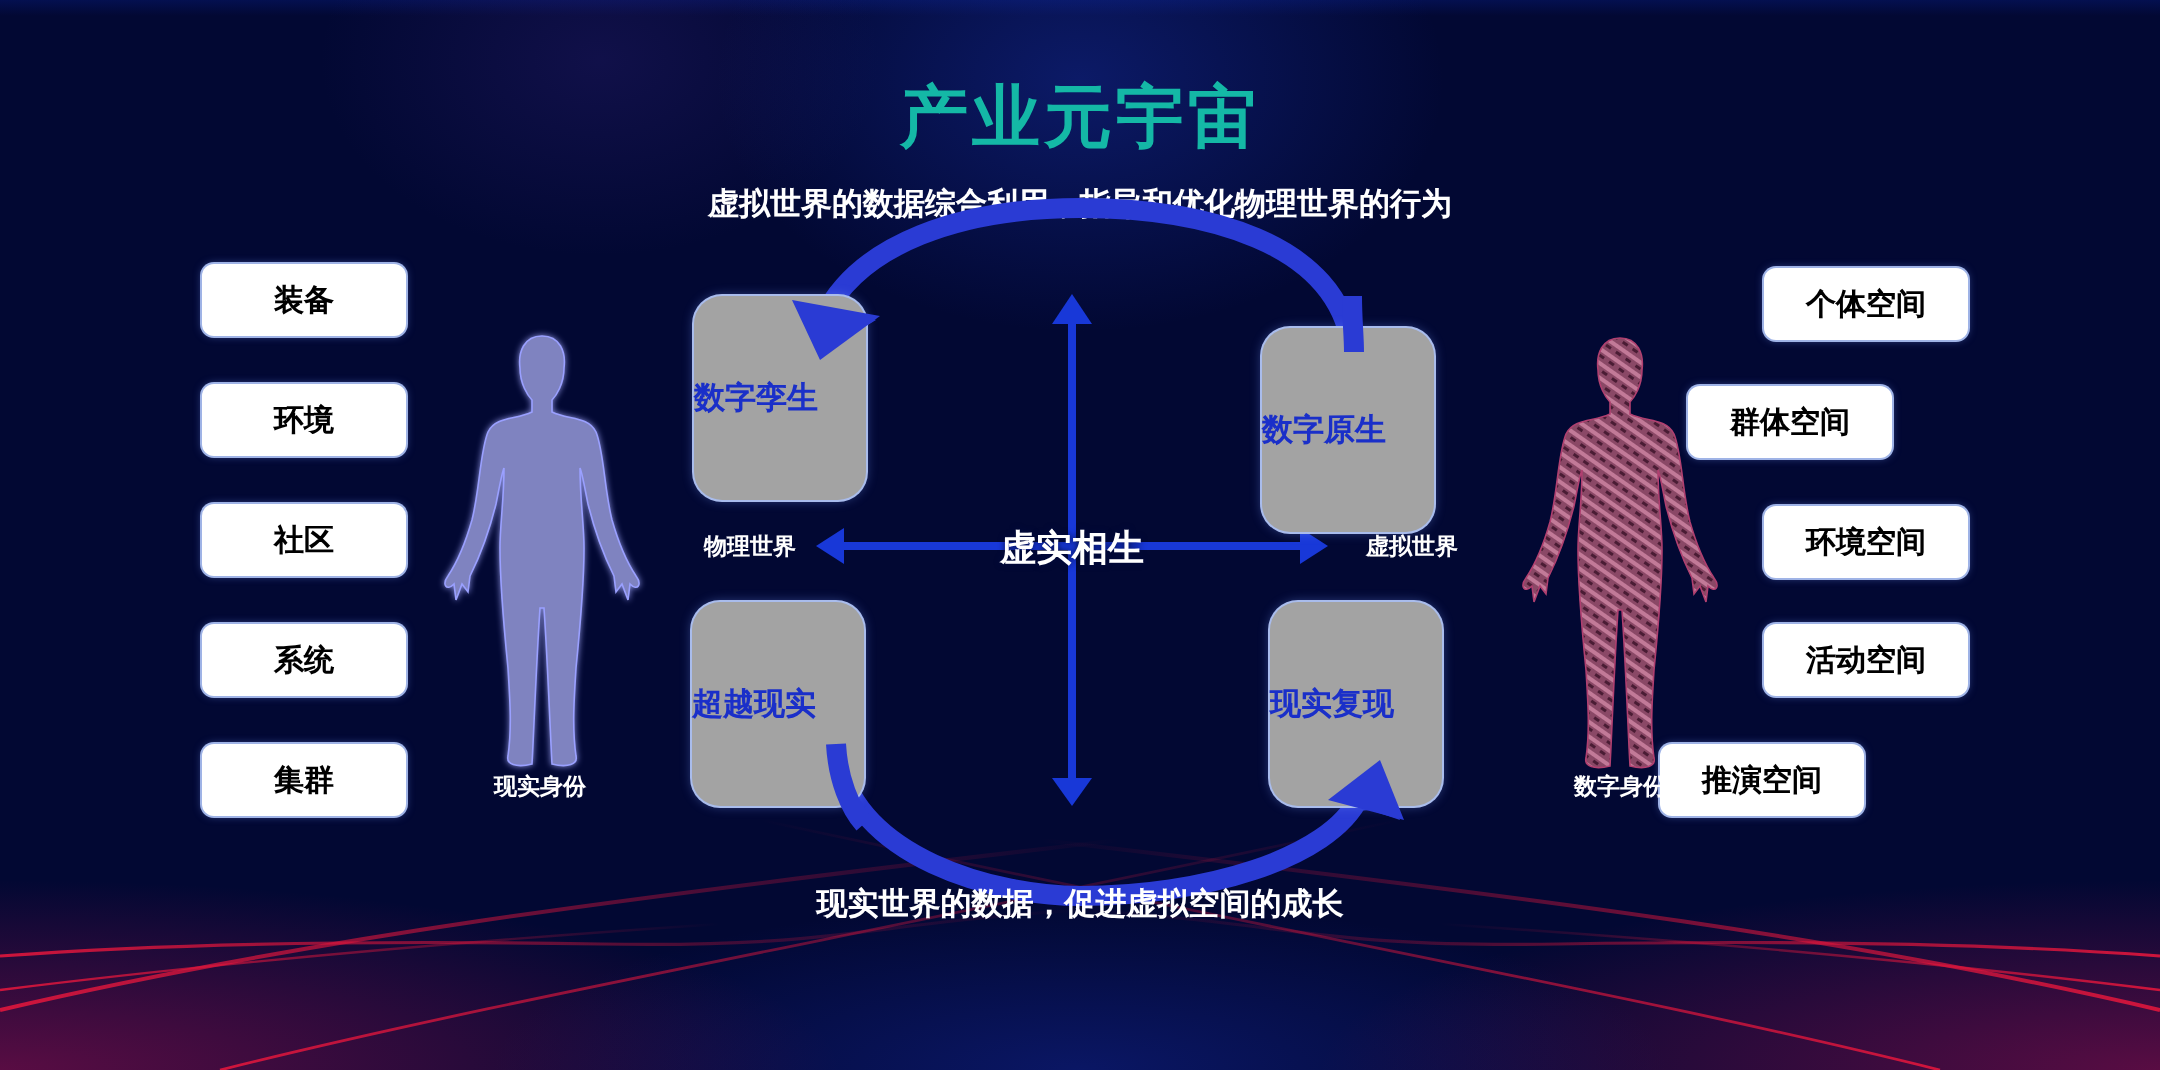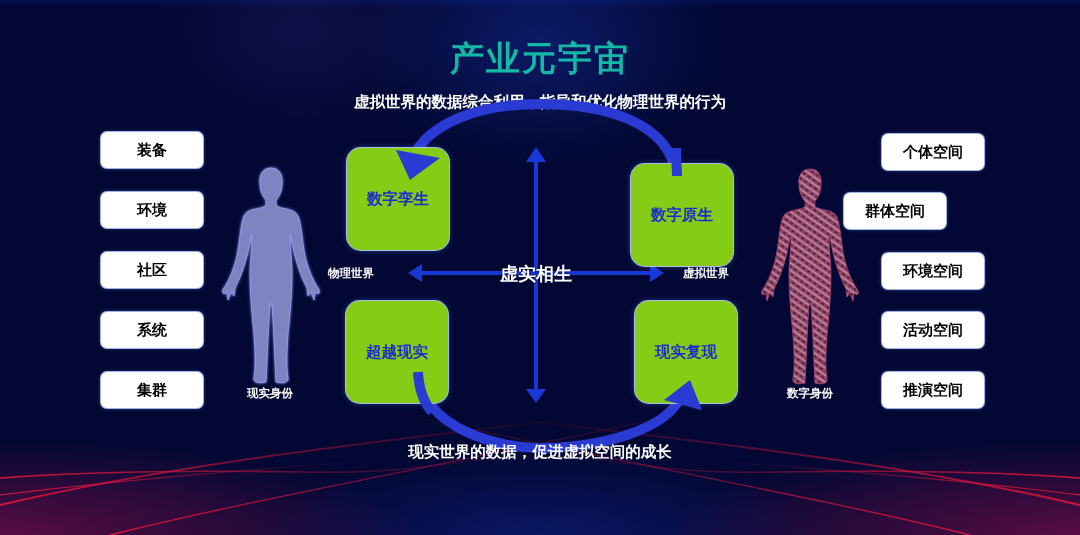--- a/index.html
+++ b/index.html
@@ -34,24 +34,24 @@
     color:#ffffff; font-size:15px; line-height:19px;
   }
   .side-btn {
     position:absolute; width:102px; height:36px;
     background:#ffffff; border-radius:6px;
     box-shadow:0 0 0 1px #9fb3e6, 0 0 4px rgba(120,150,255,0.5);
     display:flex; align-items:center; justify-content:center;
     color:#000000; font-size:15px; font-weight:bold; cursor:pointer;
   }
   .quad {
-    position:absolute; width:102px; height:102px;
-    background:#84cc16; border-radius:14px;
+    position:absolute; width:86px; height:102px;
+    background:#a3a3a3; border-radius:14px;
     box-shadow:0 0 0 1px #a9bcec, 0 0 6px rgba(120,150,255,0.45);
-    display:flex; align-items:center; justify-content:center;
+    display:flex; align-items:center; justify-content:flex-start;
     color:#1a2fc9; font-size:15.5px; font-weight:bold; cursor:pointer;
   }
   .world-label {
     position:absolute; color:#ffffff; font-size:11.5px; font-weight:bold;
   }
   .center-label {
     position:absolute; left:490px; top:262px; width:92px; text-align:center;
     color:#ffffff; font-size:18px; font-weight:bold;
     text-shadow:0 0 3px #000a40;
   }
@@ -142,21 +142,21 @@
     <span>现实复现</span>
   </div>
 
 <svg class="overlay" viewBox="0 0 1080 535">
   <path d="M418 372 C 419 390, 425 404, 432 412" stroke="#2a3bd4" stroke-width="10" fill="none"></path>
   <polygon points="664,400 702,410 690,380" fill="#2a3bd4"></polygon>
   <path d="M676 148 C 676 160, 677 168, 677 176" stroke="#2a3bd4" stroke-width="10" fill="none"></path>
   <polygon points="396,150 440,158 410,180" fill="#2a3bd4"></polygon>
 </svg>
 
-<div class="world-label" style="left:328px; top:266px;">物理世界</div>
+<div class="world-label" style="left:352px; top:266px;">物理世界</div>
 <div class="world-label" style="left:683px; top:266px;">虚拟世界</div>
 <div class="center-label">虚实相生</div>
 
 <div class="side-btn" style="left:101px; top:132px;">
     <span>装备</span>
   </div>
 <div class="side-btn" style="left:101px; top:192px;">
     <span>环境</span>
   </div>
 <div class="side-btn" style="left:101px; top:252px;">
@@ -174,21 +174,21 @@
   </div>
 <div class="side-btn" style="left:844px; top:193px;font-family:Liberation Mono, monospace;">
     <span>群体空间</span>
   </div>
 <div class="side-btn" style="left:882px; top:253px;">
     <span>环境空间</span>
   </div>
 <div class="side-btn" style="left:882px; top:312px;align-items:center;">
     <span>活动空间</span>
   </div>
-<div class="side-btn" style="left:882px; top:372px;">
+<div class="side-btn" style="left:830px; top:372px;">
     <span>推演空间</span>
   </div>
 
 <svg class="figure" style="left:218px; top:164px;" width="106" height="224" viewBox="0 0 106 224">
   <defs>
     <filter id="glowB" x="-20%" y="-20%" width="140%" height="140%">
       <feGaussianBlur stdDeviation="1.5" result="b"></feGaussianBlur>
       <feMerge>
           <feMergeNode in="b"></feMergeNode>
           <feMergeNode in="SourceGraphic"></feMergeNode>

